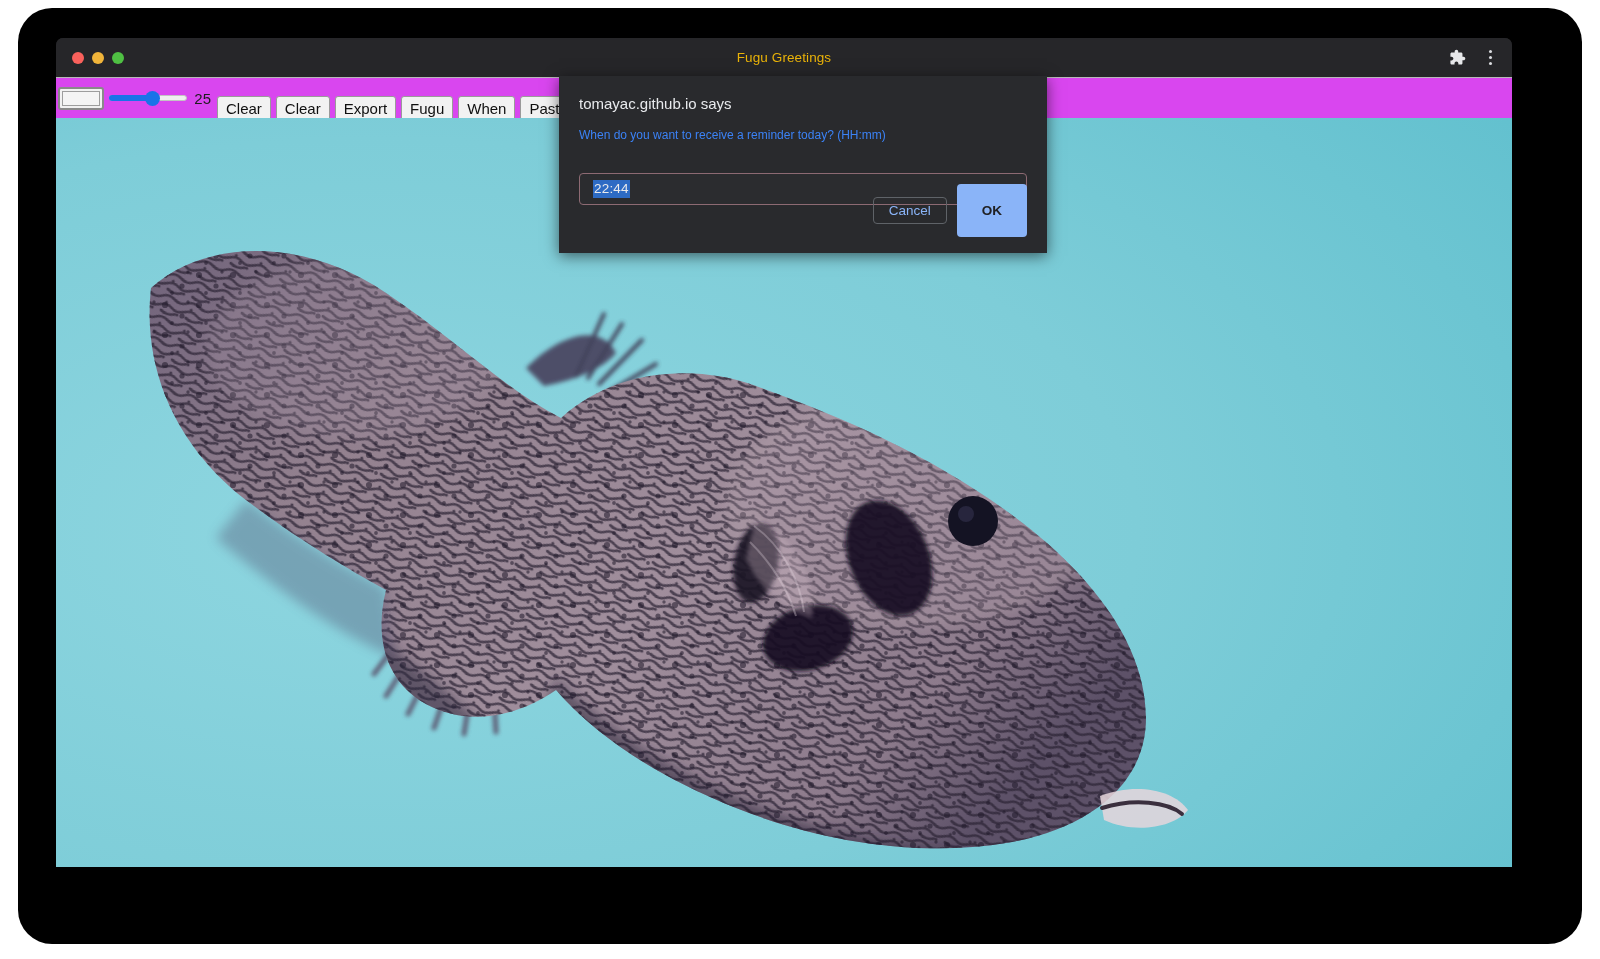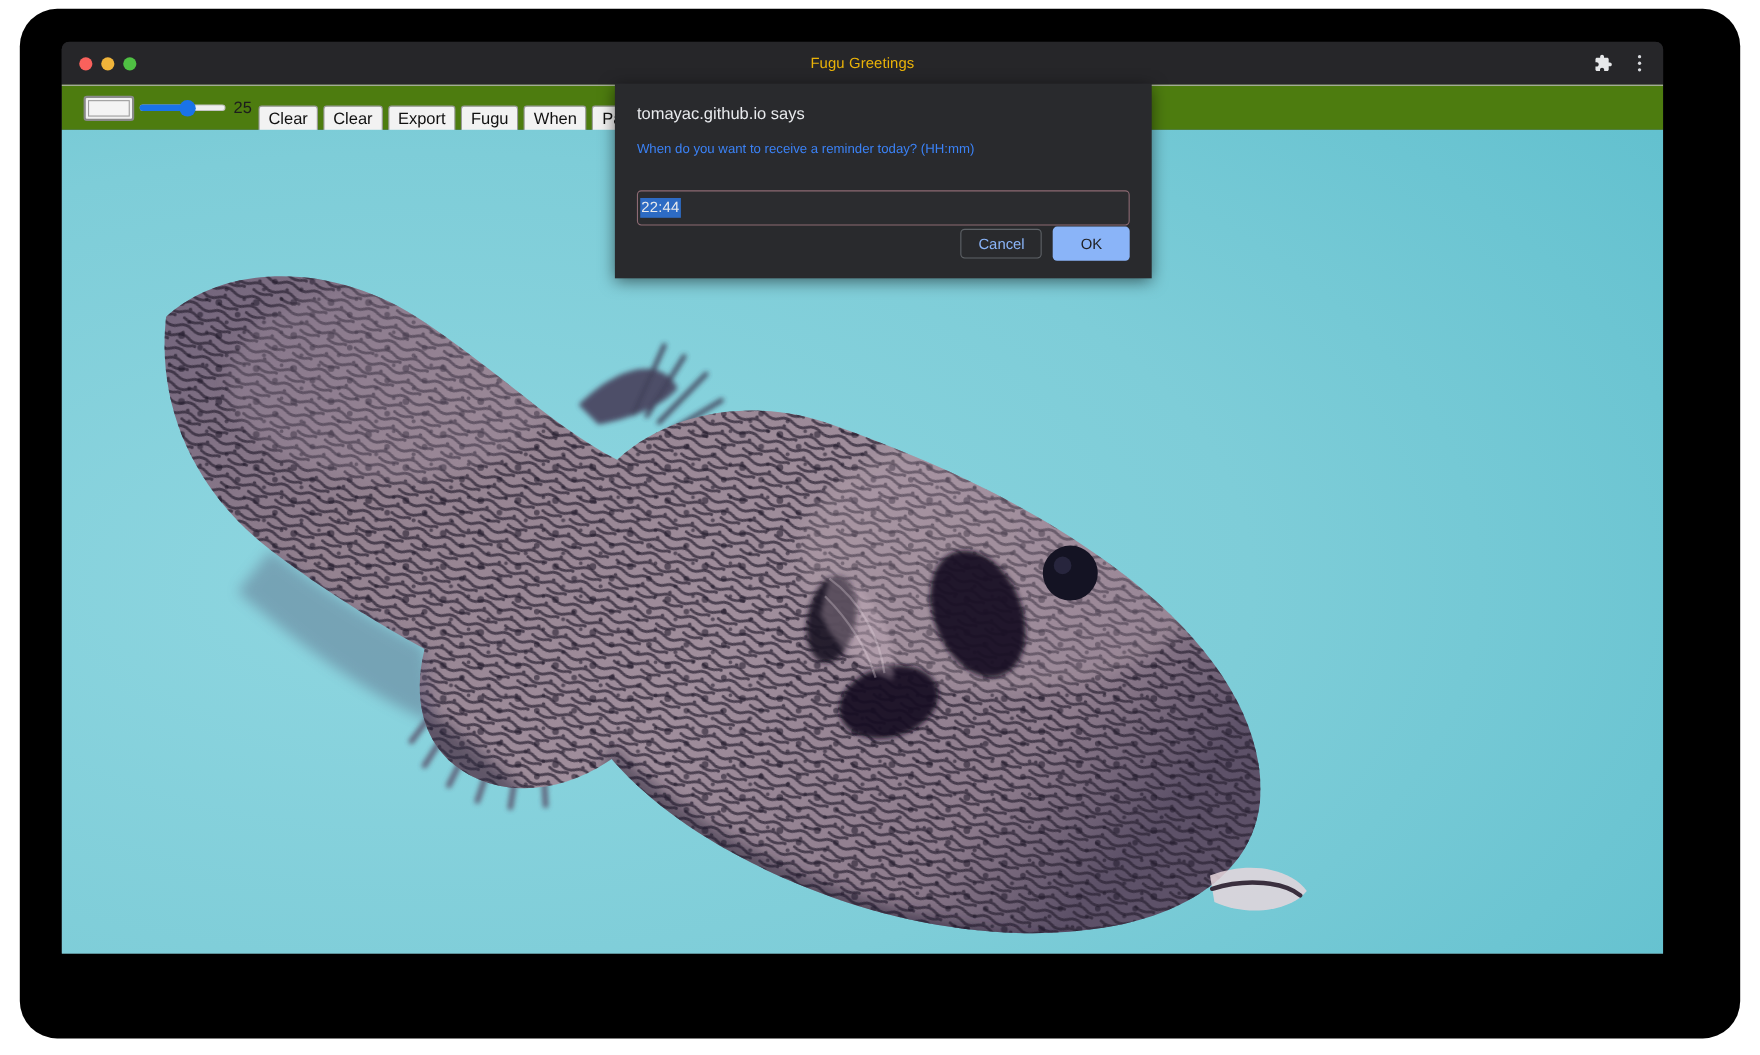--- a/index.html
+++ b/index.html
@@ -58,25 +58,25 @@
   }
   .puzzle-icon svg { display: block; }
   .kebab { width: 16px; height: 18px; display: flex; flex-direction: column;
            align-items: center; justify-content: center; gap: 3px; }
   .kebab i { width: 3px; height: 3px; border-radius: 50%; background: #dadce0; display:block; }
 
   
   #toolbar {
     position: relative;
     height: 41px;
-    background: #4d7c0f;
+    background: #d946ef;
     display: flex;
     align-items: center;
     gap: 5px;
-    padding: 0 20px;
+    padding: 0 2px;
     border-top: 1px solid #b8b8b8;
   }
   #color-swatch {
     width: 46px; height: 23px;
     background: #f1f1f1;
     border: 2px solid #8a8a8a;
     border-radius: 3px;
     padding: 2px;
   }
   #color-swatch .inner {
@@ -154,21 +154,21 @@
     font-size: 12px;
     line-height: 18px;
     margin-bottom: 29px;
   }
   #dialog-input {
     height: 32px;
     background: #2b2c2f;
     border: 1px solid #8d6a73;
     border-radius: 4px;
     display: flex; align-items: center;
-    padding: 0 2px;
+    padding: 0 13px;
   }
   #dialog-input .sel {
     background: #2d6bc4;
     color: #e9eaec;
     font-size: 13.5px;
     padding: 1px 1px 2px 1px;
     letter-spacing: .2px;
   }
   #dialog-actions {
     position: absolute;
@@ -184,21 +184,22 @@
     font-family: "Liberation Sans", sans-serif;
     padding: 5px 15px;
   }
   #ok-button {
     background: #8ab4f8;
     border: none;
     border-radius: 4px;
     color: #202124;
     font-size: 13.5px;
     font-family: "Liberation Sans", sans-serif;
-    padding: 8px 25px;
+    padding: 19px 25px;
+    font-weight: bold;
   }
 </style>
 </head>
 <body>
 
 <div id="bezel"></div>
 
 <div id="browser-window">
 
   <div id="title-bar">

